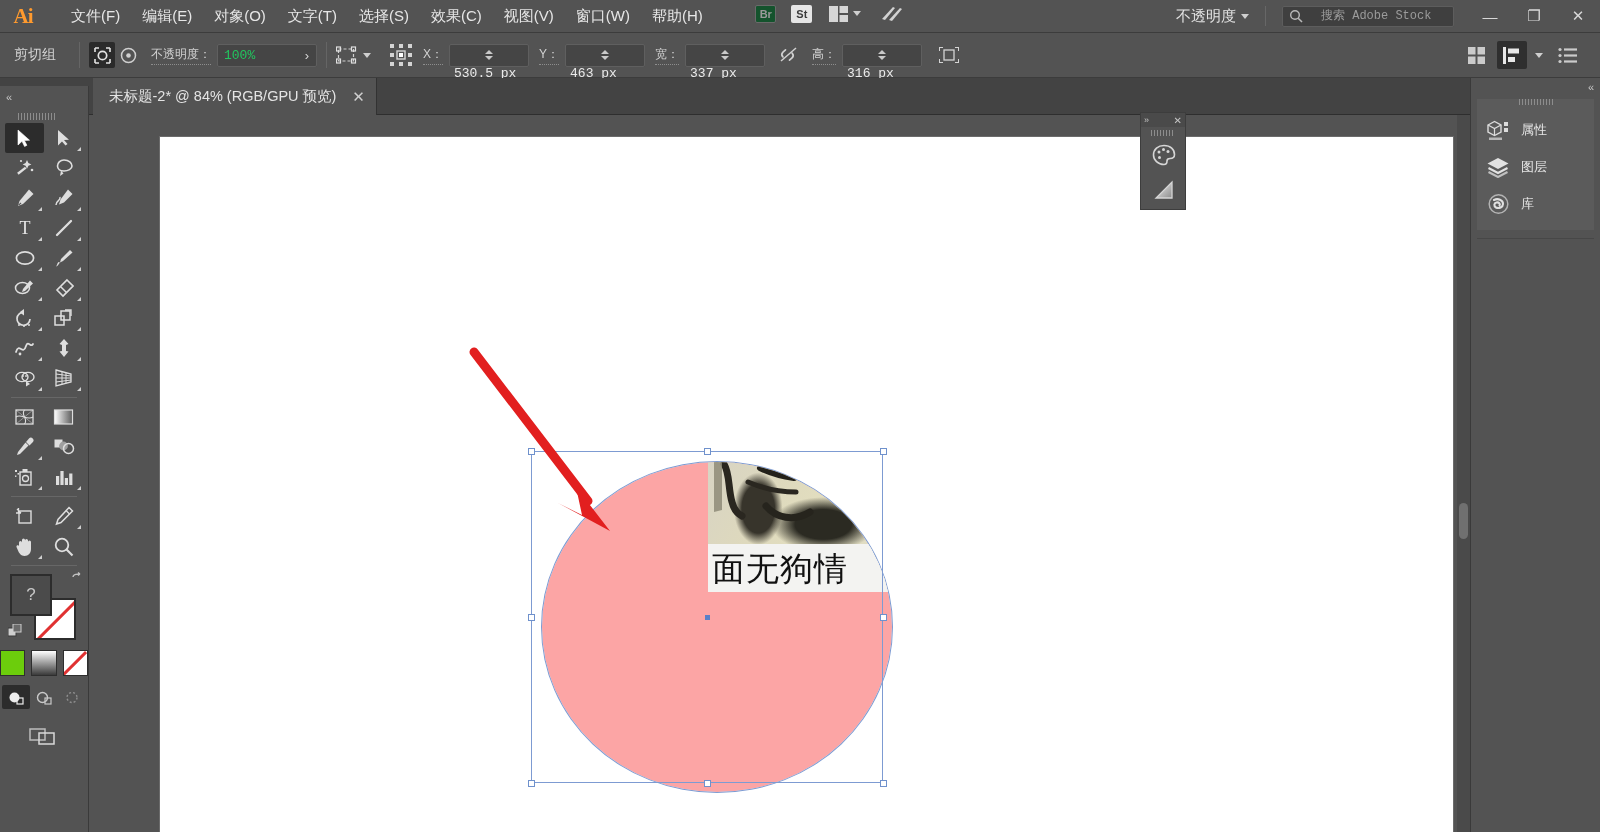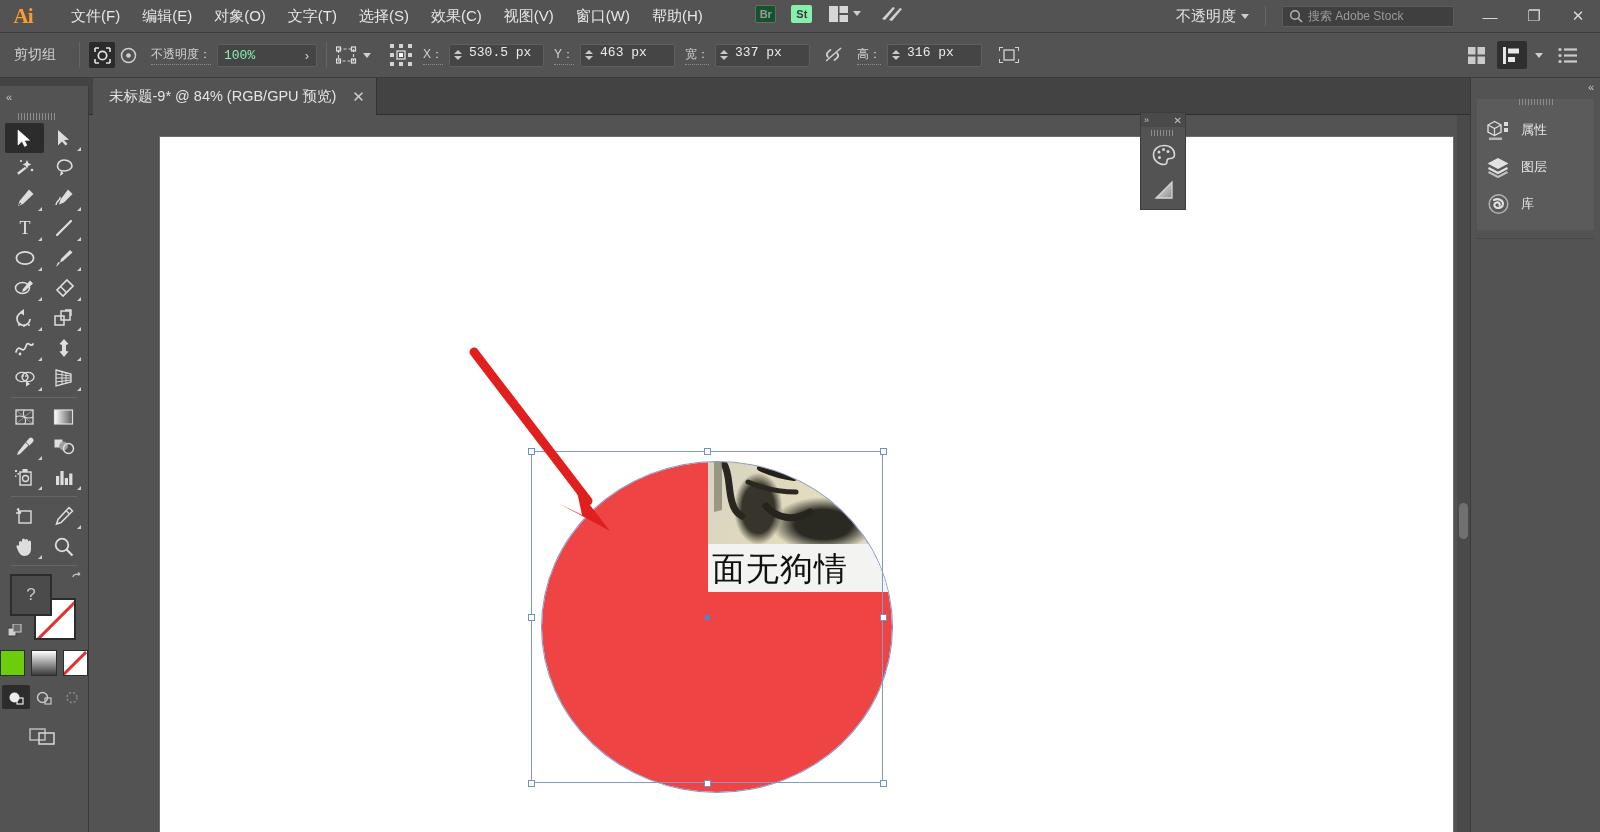--- a/index.html
+++ b/index.html
@@ -48,21 +48,21 @@
     display: flex; align-items: center; justify-content: center;
     margin: 0 3px; cursor: default;
   }
   .badge-box {
     width: 21px; height: 18px;
     border-radius: 2px;
     display: flex; align-items: center; justify-content: center;
     font-size: 11px; font-weight: bold;
   }
   .badge-br { background: #14532d; color: #9a9a9a; border: 1px solid #6a6a6a;}
-  .badge-st { background: #86efac; color: #3b3b3b; }
+  .badge-st { background: #e5e5e5; color: #3b3b3b; }
   .arrange-ico { display:flex; }
   .chev {
     width: 0; height: 0; margin-left: 5px;
     border-left: 4.5px solid transparent;
     border-right: 4.5px solid transparent;
     border-top: 5px solid #cfcfcf;
   }
   .workspace-sel {
     display: flex; align-items: center;
     color: #e2e2e2; font-size: 15px;
@@ -71,22 +71,22 @@
   .sep-v { width:1px; height:20px; background:#676767; margin:0 6px; }
   .stock-search {
     display: flex; align-items: center;
     width: 172px; height: 21px;
     background: #3f3f3f; border: 1px solid #5d5d5d;
     border-radius: 2px; margin-left: 10px; padding: 0 6px;
   }
   .stock-search input {
     background: transparent; border: 0; outline: none;
     color: #fdba74; font-size: 12px;
-    font-family: Liberation Sans, sans-serif;
-    width: 100%; margin-left: 5px;
+    font-family: Liberation Mono, monospace;
+    width: 100%; margin-left: 18px;
   }
   .stock-search input::placeholder { color: #9b9b9b; }
   .wincontrols { display: flex; margin-left: 14px; }
   .wc {
     width: 44px; height: 33px;
     display: flex; align-items: center; justify-content: center;
     color: #d8d8d8; font-size: 15px; cursor: default;
   }
 
   
@@ -109,23 +109,23 @@
     border-radius: 2px;
   }
   .iso-btn.on { background: #2b2b2b; }
   .field-label {
     color: #d2d2d2; font-size: 12px;
     margin: 0 6px 0 10px; white-space: nowrap;
     border-bottom: 1px dotted #8d8d8d;
     padding-bottom: 1px;
   }
   .num-field {
-    display: flex; align-items: flex-start;
+    display: flex; align-items: center;
     height: 23px; background: #454545;
-    border: 1px solid #5f5f5f; border-radius: 2px;
+    border: 1px solid #5f5f5f; border-radius: 2px; flex-direction: column;
   }
   .spinner {
     display: flex; flex-direction: column;
     align-items: center; justify-content: center;
     width: 15px; height: 21px; flex: none;
   }
   .spin-up, .spin-dn {
     width: 0; height: 0;
     border-left: 4px solid transparent;
     border-right: 4px solid transparent;
@@ -139,21 +139,21 @@
     width: 78px; padding: 0 4px;
   }
   .opacity-field {
     display: flex; align-items: center;
     width: 100px; height: 23px;
     background: #454545; border: 1px solid #5f5f5f;
     border-radius: 2px; justify-content: space-between;
   }
   .opacity-field .val {
     background: transparent; border: 0; outline: none;
-    color: #86efac; font-size: 13px;
+    color: #22c55e; font-size: 13px;
     font-family: "Liberation Mono", monospace;
     width: 64px; padding-left: 6px;
   }
   .op-arrow { color: #d6d6d6; font-size: 13px; padding-right: 7px; }
   .cb-right { margin-left: auto; display: flex; align-items: center; padding-right: 14px; }
   .cb-ico-btn {
     width: 30px; height: 28px;
     display: flex; align-items: center; justify-content: center;
     border-radius: 2px; margin: 0 3px;
   }
@@ -278,21 +278,21 @@
   }
   .art-wrap {
     position: absolute; left: 371px; top: 314px;
     width: 352px; height: 332px;
   }
   .circle-clip {
     position: absolute; left: 11px; top: 11px;
     width: 350px; height: 330px;
     border-radius: 50%;
     overflow: hidden;
-    background: #ef4444;
+    background: #fca5a5;
     outline: 1px solid #7d9bd2;
   }
   .raster-img {
     position: absolute; left: 166px; top: 0px;
     width: 186px; height: 130px;
     background:
       linear-gradient(to bottom, rgba(0,0,0,0) 63%, #f2f2f0 63%),
       radial-gradient(ellipse 40% 30% at 62% 48%, #2b2a22 0 38%, rgba(43,42,34,0) 70%),
       radial-gradient(ellipse 16% 34% at 27% 36%, #37342b 0 55%, rgba(55,52,43,0) 82%),
       linear-gradient(120deg, #d8d4c4 0%, #ded9bd 32%, #e3dfc0 58%, #dcd9c6 100%);
@@ -604,21 +604,21 @@
             <circle cx="2" cy="14.5" r="1.6"></circle>
               <rect x="6" y="13.4" width="13" height="2.2"></rect>
           </g>
         </svg>
       </div>
     </div>
   </div>
 
   <div class="tabbar">
     <div class="doc-tab">
-      <span class="title">未标题-9* @ 84% (RGB/GPU 预览)</span>
+      <span class="title">未标题-2* @ 84% (RGB/GPU 预览)</span>
       <span class="tab-close">✕</span>
     </div>
   </div>
 
   <div class="toolbar">
     <div class="tb-grip">
       <span class="tb-collapse">«</span>
     </div>
     <div class="dotgrip"></div>
 

